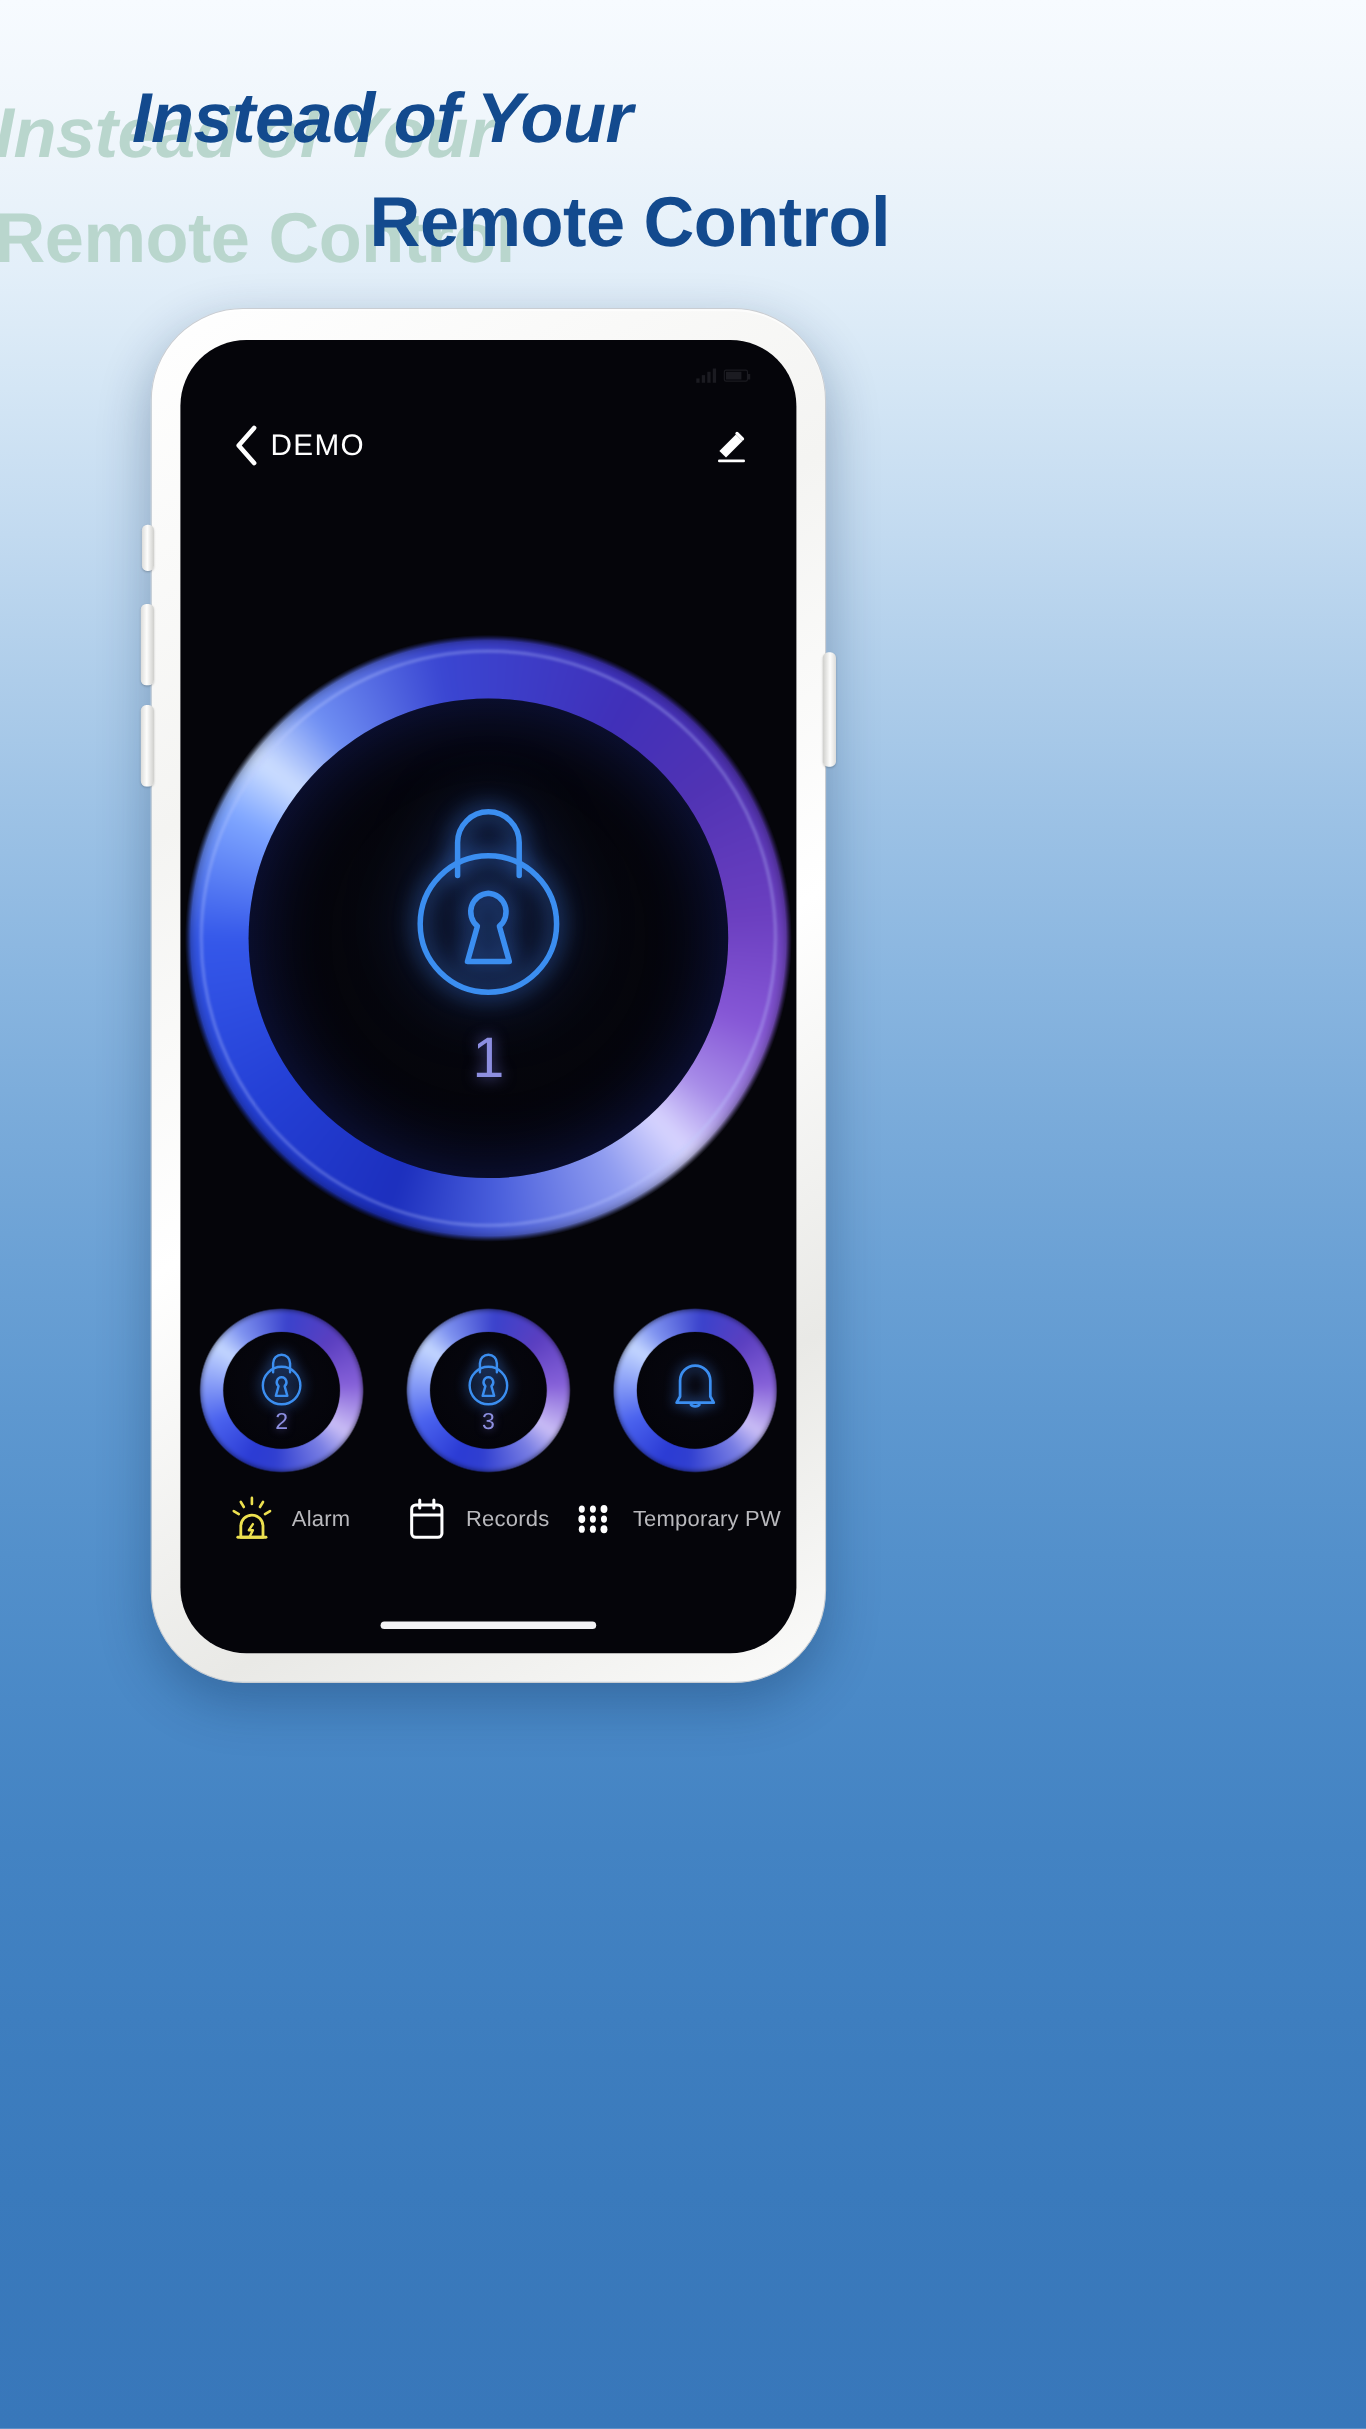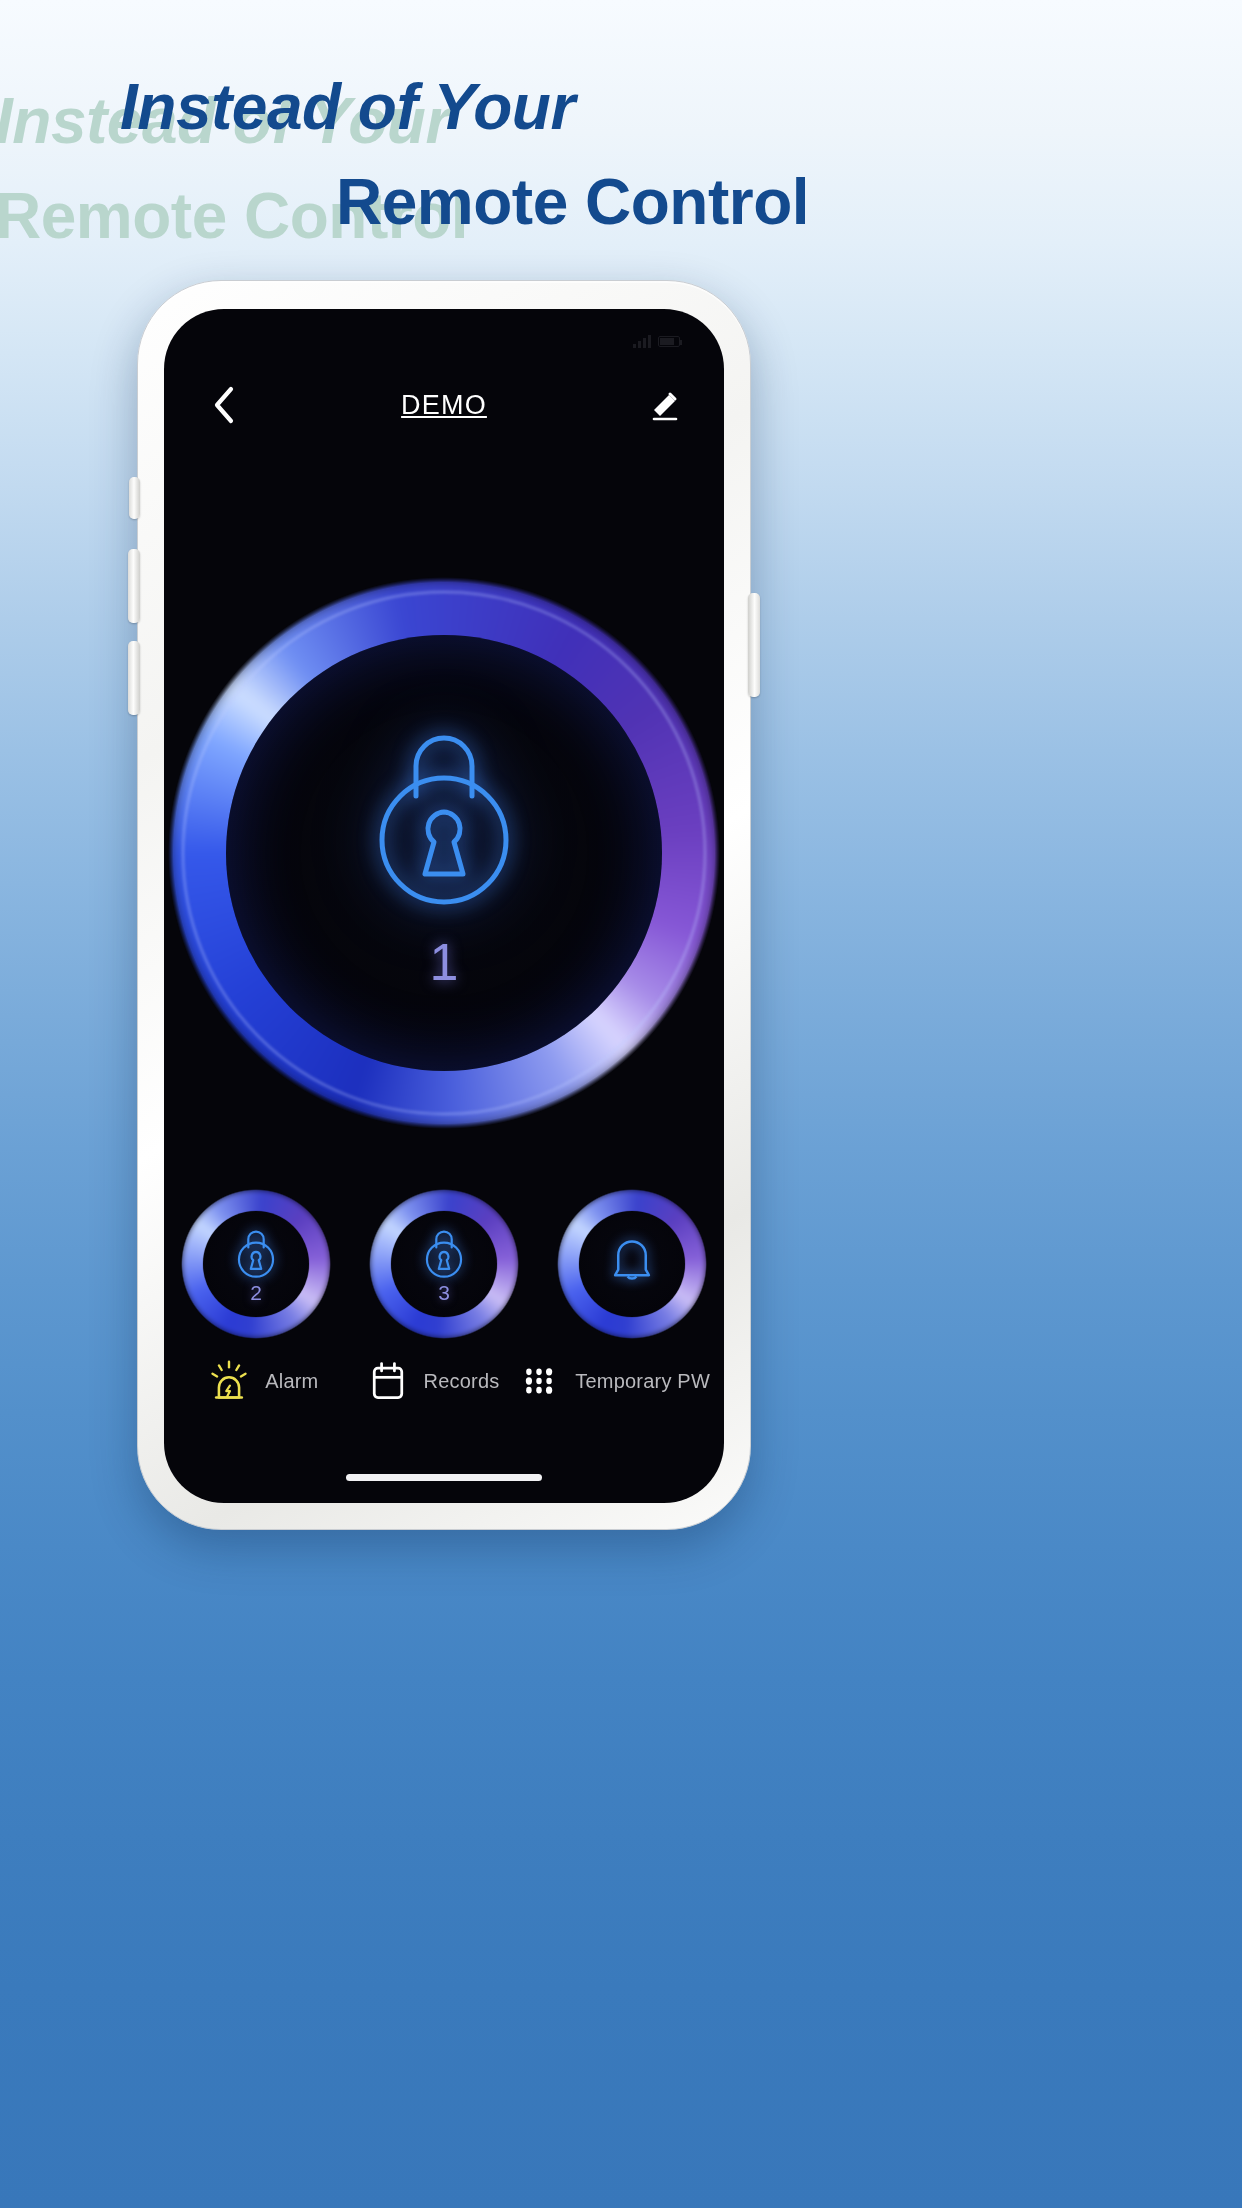--- a/index.html
+++ b/index.html
@@ -126,26 +126,25 @@
     padding: 0 36px;
     color: #fff;
   }
   .nav-back {
     width: 46px; height: 46px;
     display: flex; align-items: center; justify-content: center;
     cursor: pointer;
   }
   .nav-title {
     flex: 1;
-    text-align: center;
+    text-align: left;
     font-size: 27px;
     letter-spacing: 1.2px;
     color: #ffffff;
     font-weight: 400;
-    text-decoration: underline;
   }
   .nav-edit {
     width: 46px; height: 46px;
     display: flex; align-items: center; justify-content: center;
     cursor: pointer;
   }
 
   
   .dial-area {
     position: absolute;

